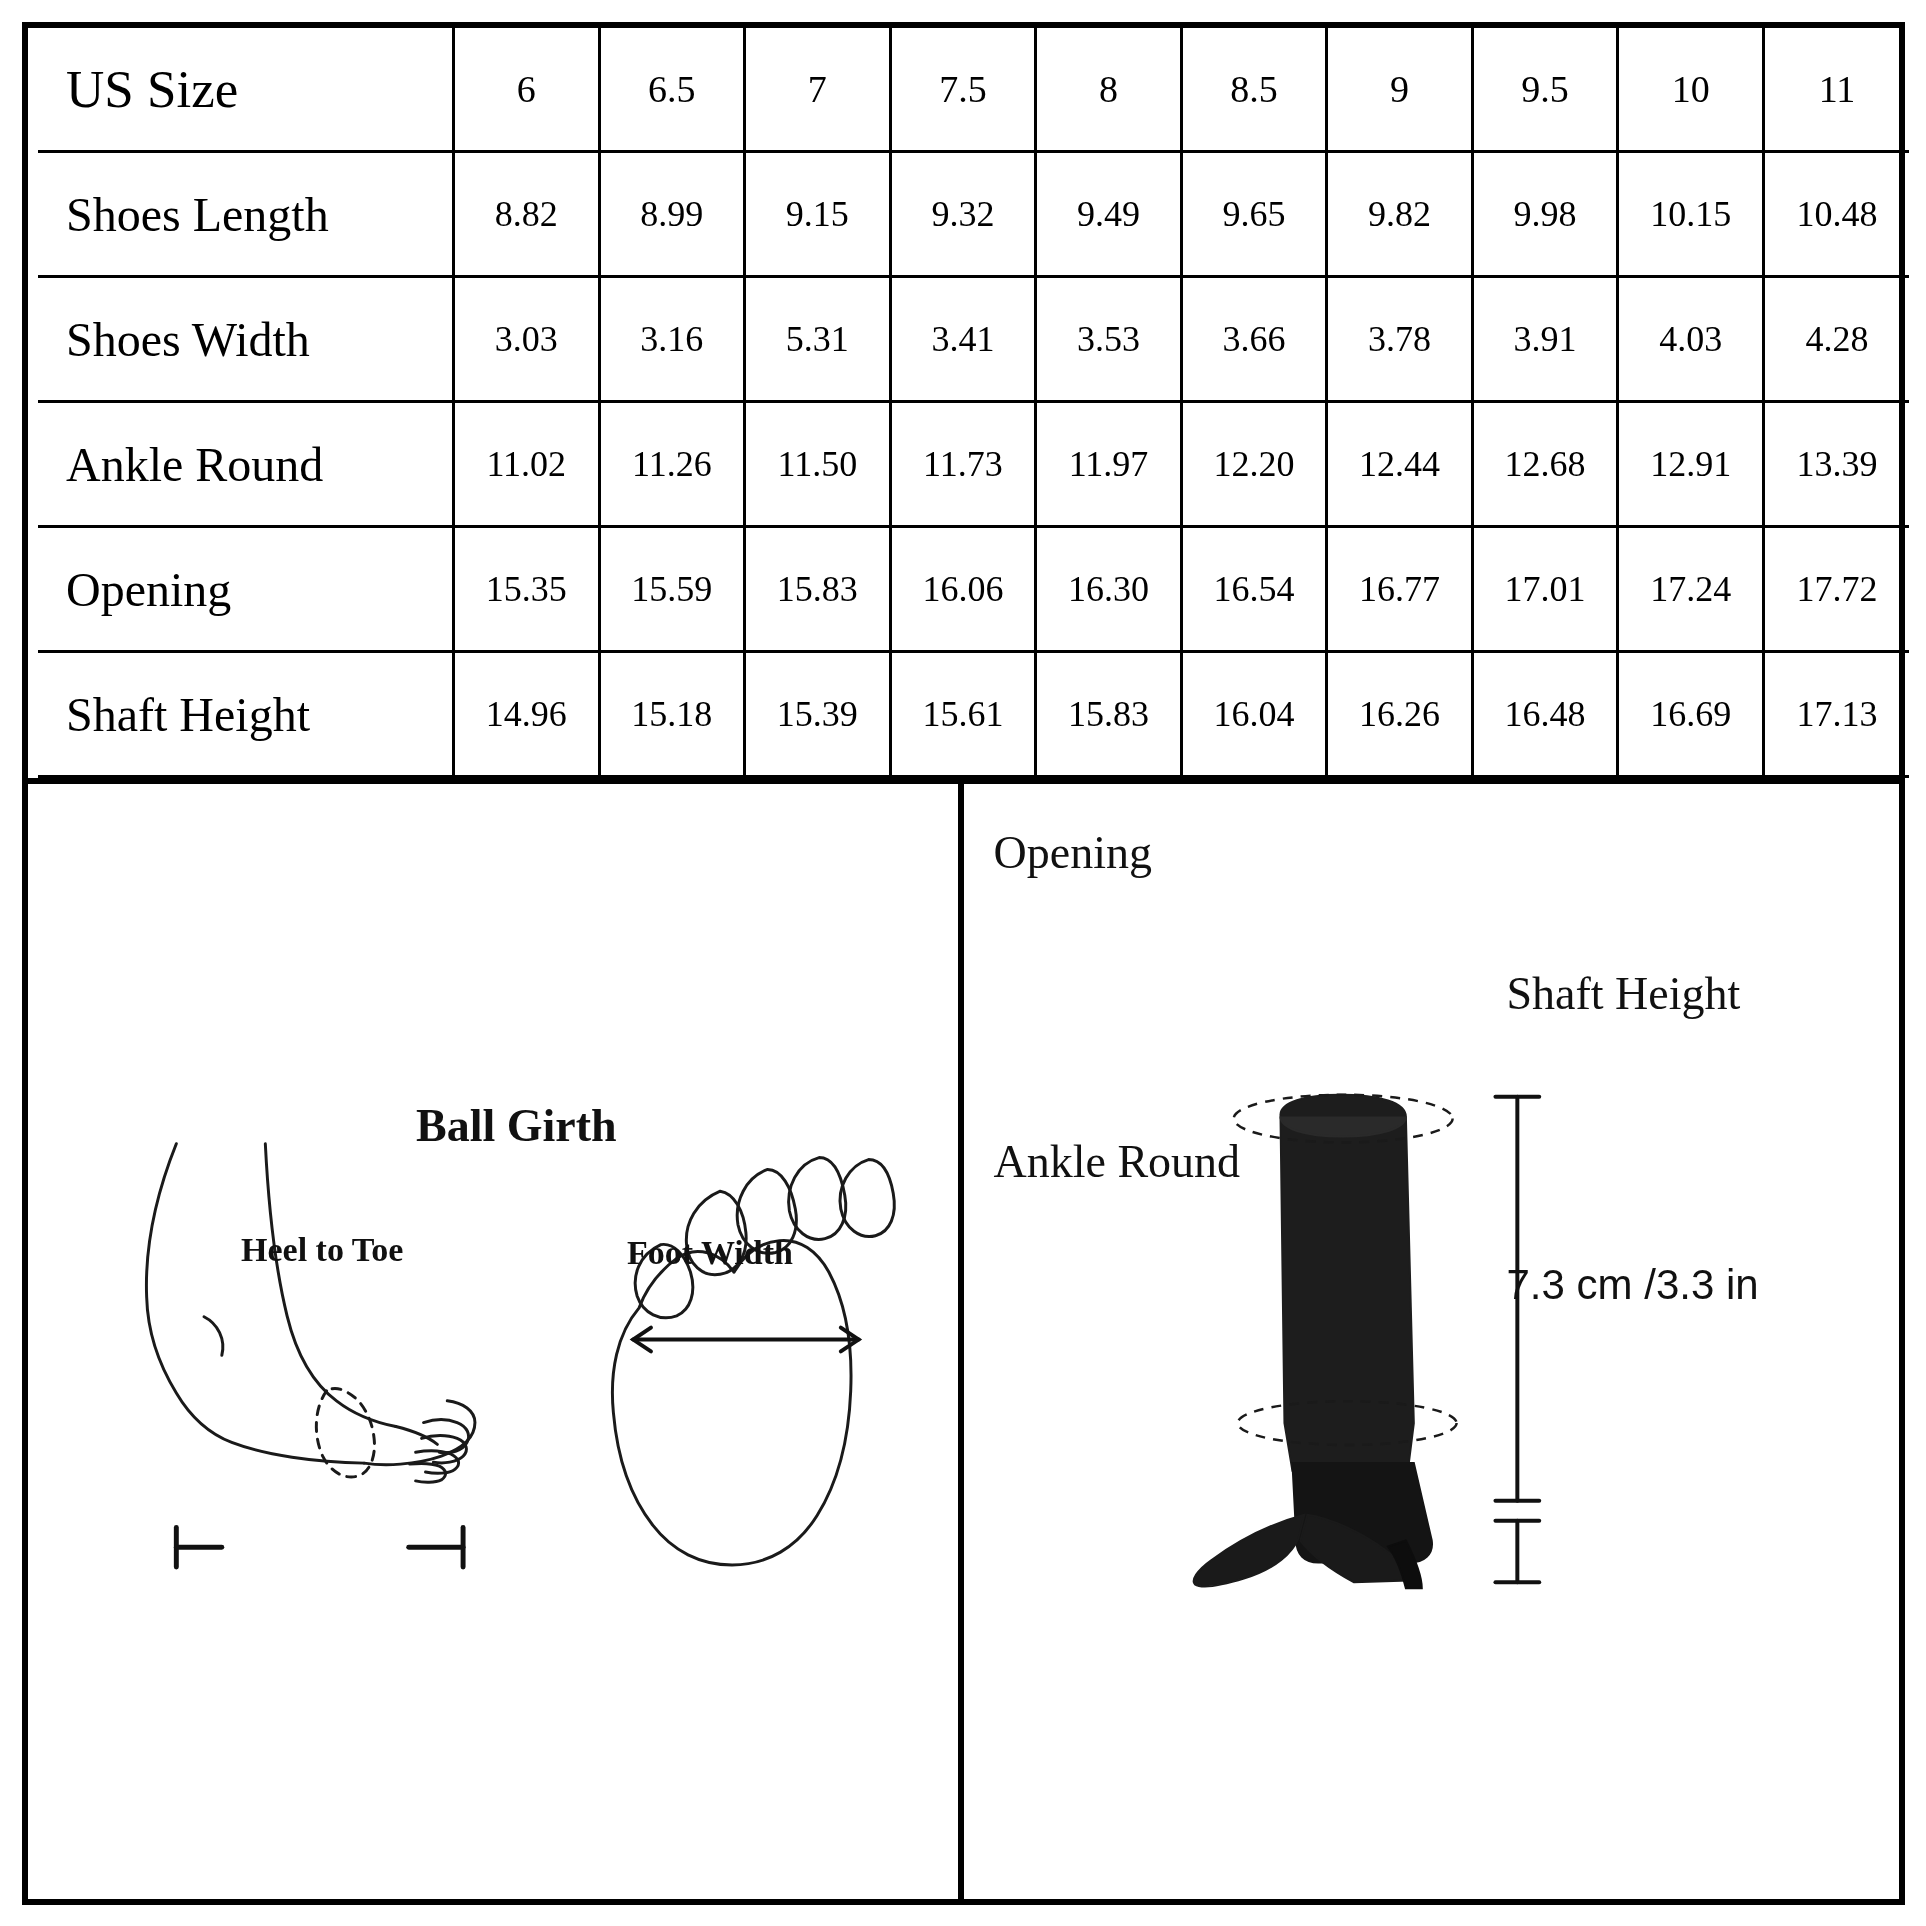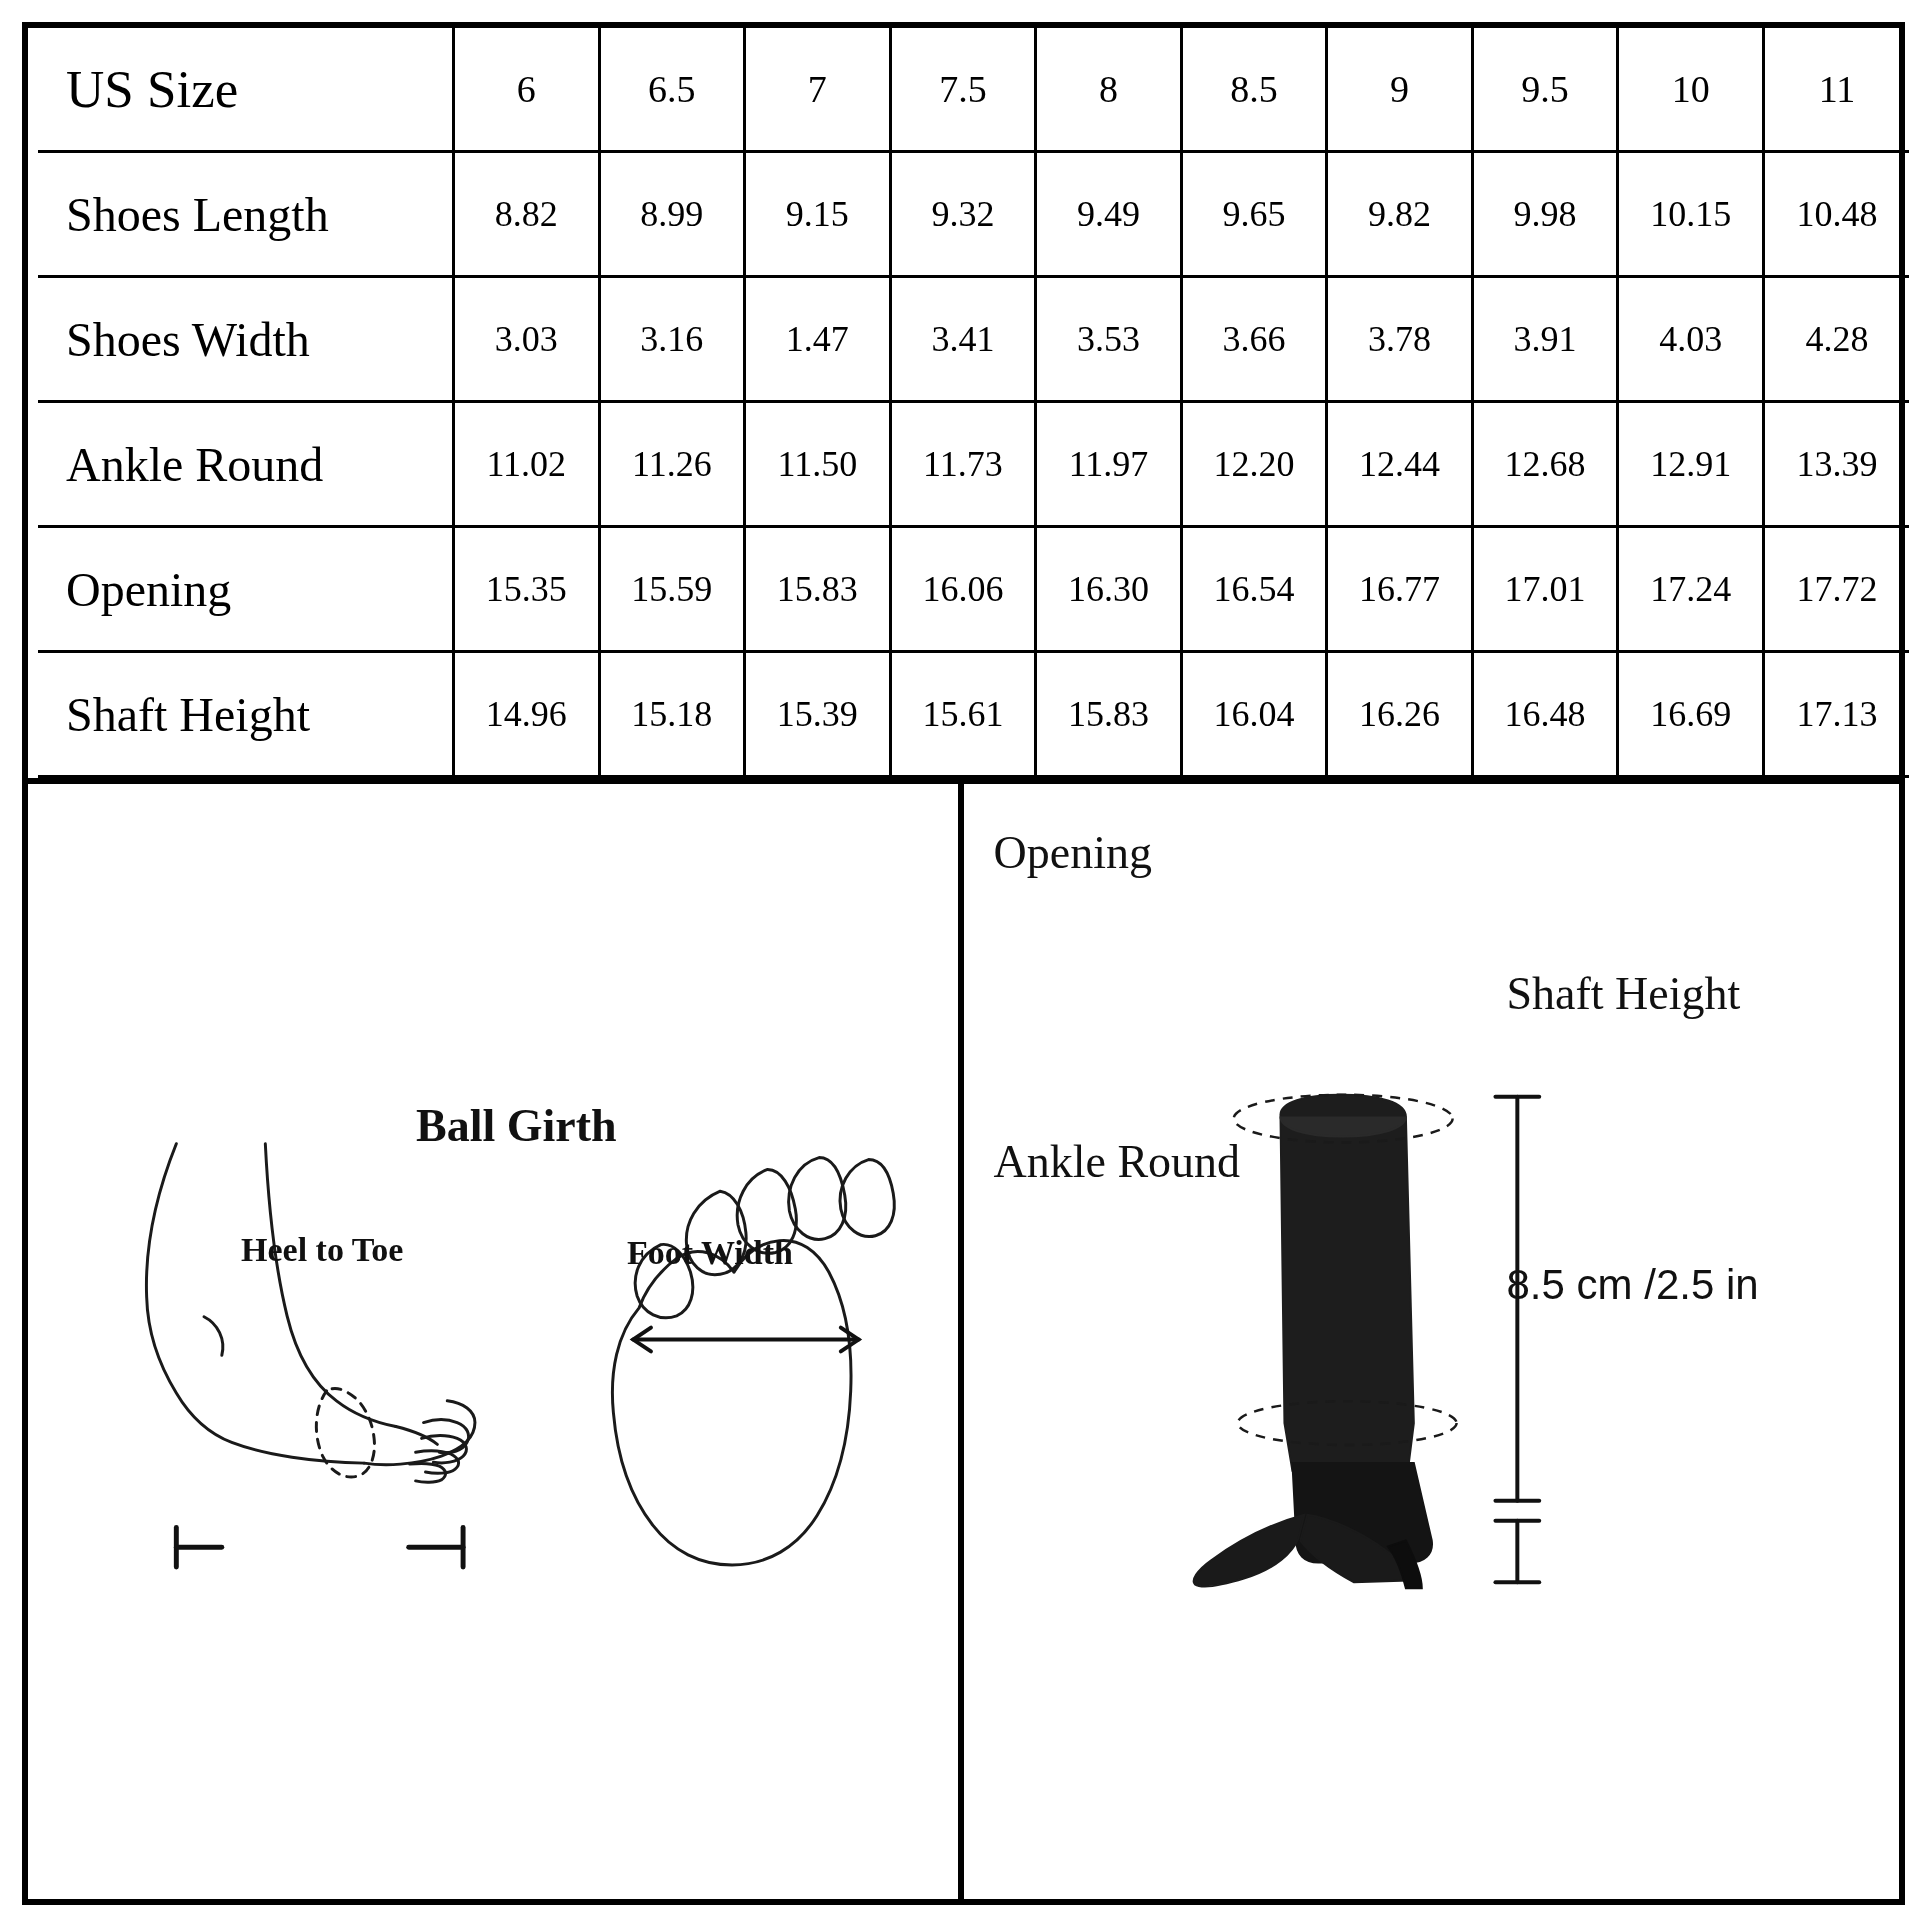--- a/index.html
+++ b/index.html
@@ -197,21 +197,21 @@
             <td class="val">9.65</td>
             <td class="val">9.82</td>
             <td class="val">9.98</td>
             <td class="val">10.15</td>
             <td class="val last-col-border">10.48</td>
           </tr>
           <tr>
             <td class="row-label first-col-border">Shoes Width</td>
             <td class="val">3.03</td>
             <td class="val">3.16</td>
-            <td class="val">1.47</td>
+            <td class="val">5.31</td>
             <td class="val">3.41</td>
             <td class="val">3.53</td>
             <td class="val">3.66</td>
             <td class="val">3.78</td>
             <td class="val">3.91</td>
             <td class="val">4.03</td>
             <td class="val last-col-border">4.28</td>
           </tr>
           <tr>
             <td class="row-label first-col-border">Ankle Round</td>
@@ -335,19 +335,19 @@
 
             <line x1="556" y1="450" x2="556" y2="512"></line>
             <line x1="534" y1="450" x2="578" y2="450"></line>
             <line x1="534" y1="512" x2="578" y2="512"></line>
           </g>
         </svg>
 
         <div class="lbl lbl-opening">Opening</div>
         <div class="lbl lbl-ankle">Ankle Round</div>
         <div class="lbl lbl-shaft">Shaft Height</div>
-        <div class="lbl lbl-heelheight">8.5 cm /2.5 in</div>
+        <div class="lbl lbl-heelheight">7.3 cm /3.3 in</div>
       </div>
 
     </div>
   </div>
 </div>
 
 
 </body></html>

